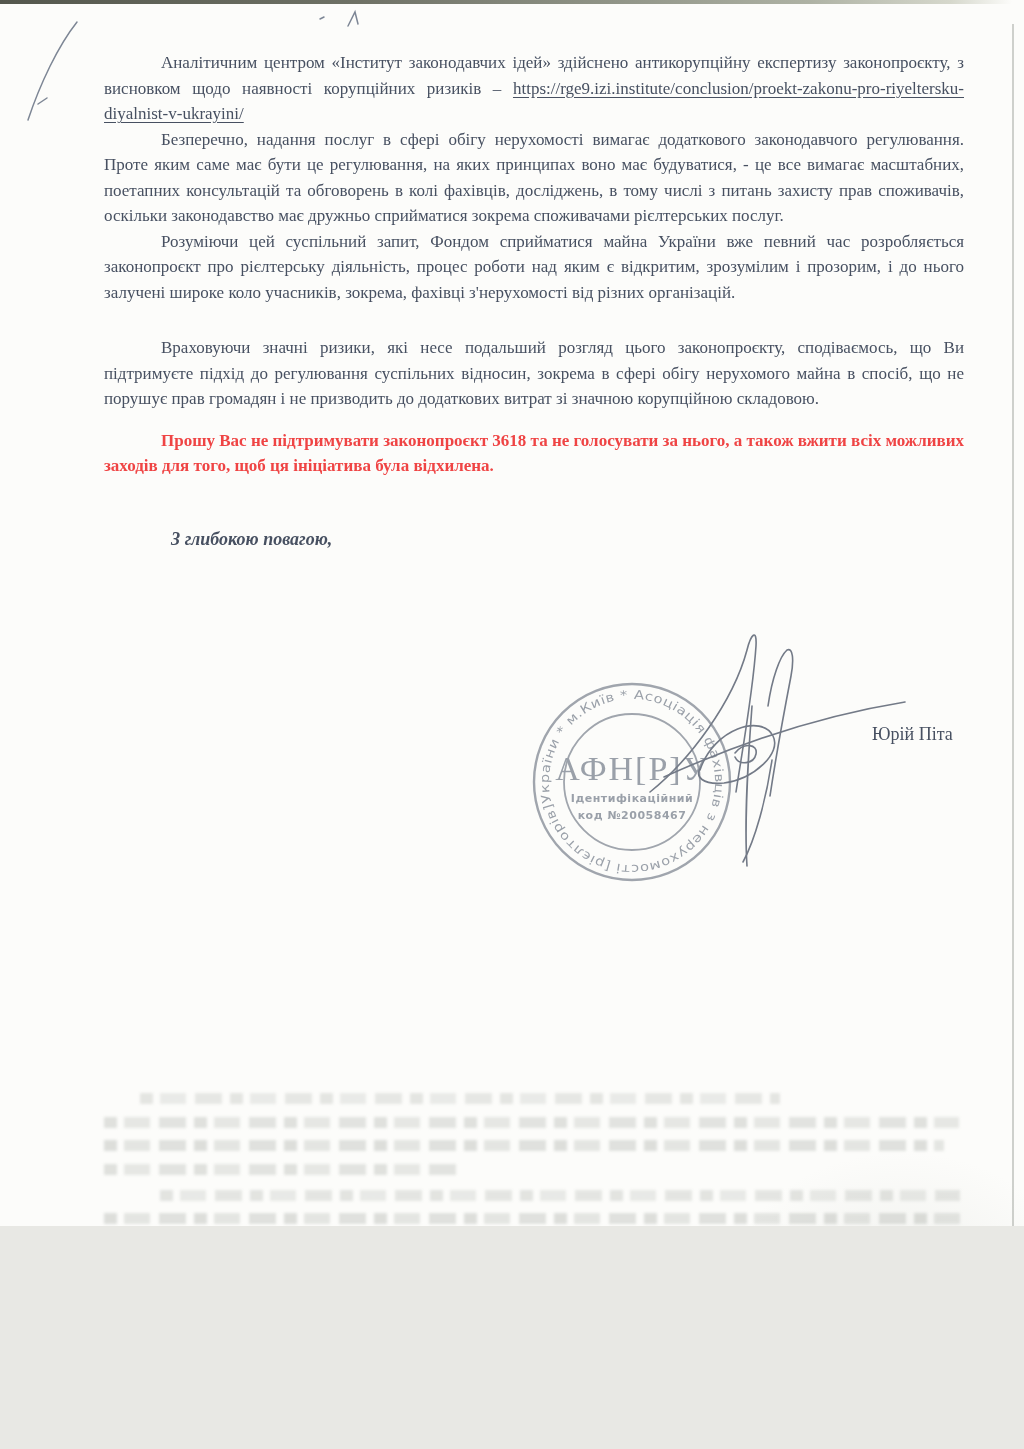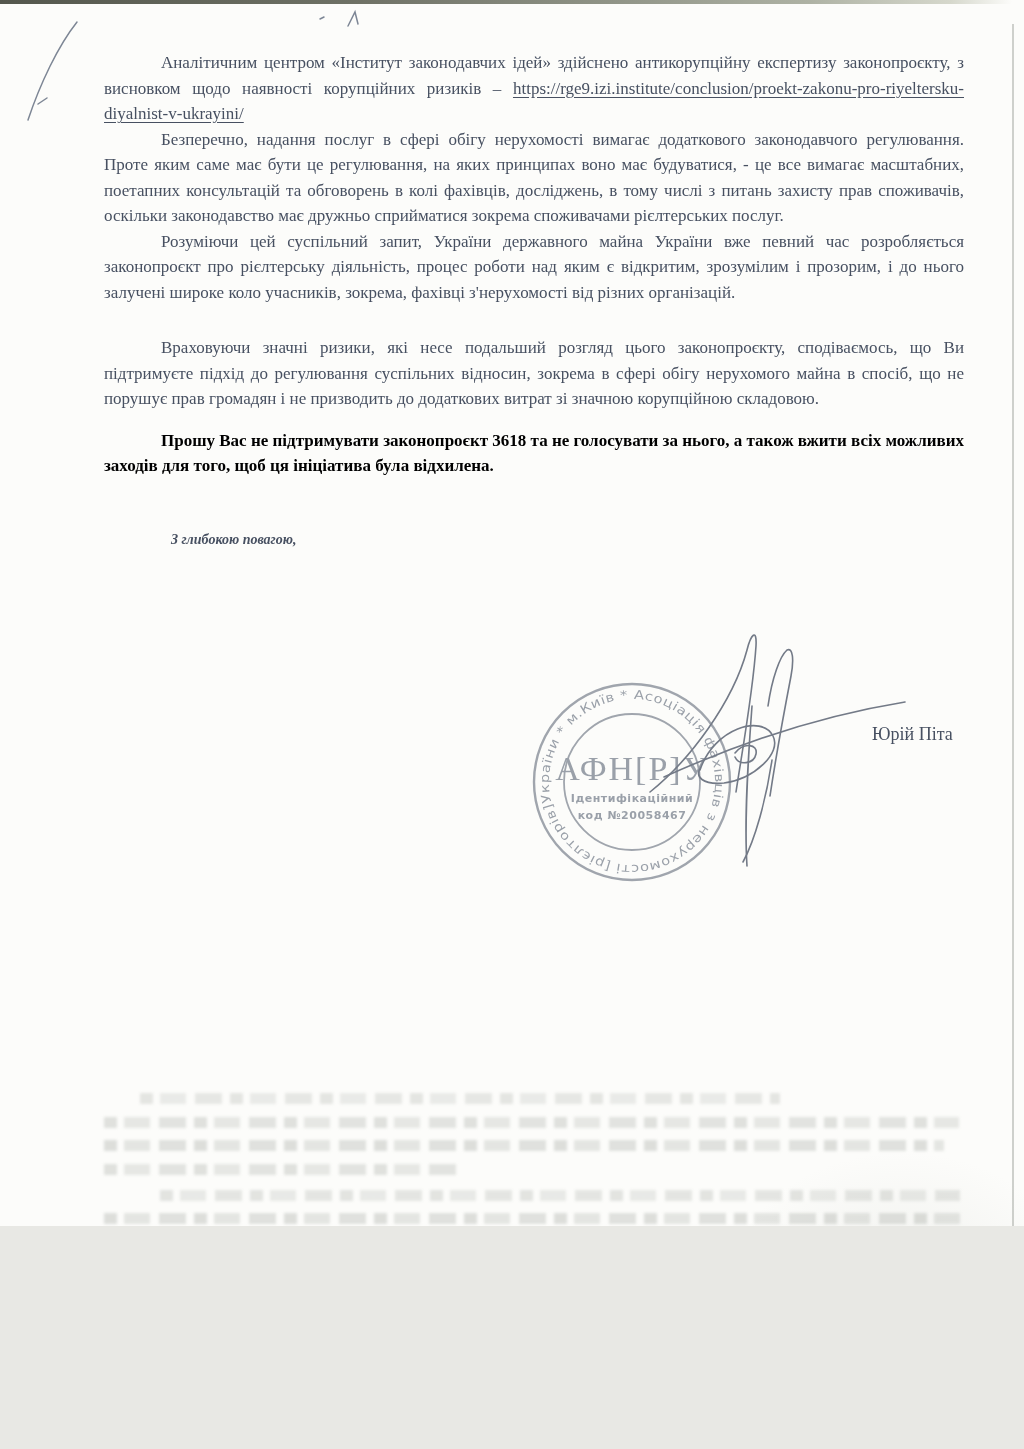--- a/index.html
+++ b/index.html
@@ -27,25 +27,25 @@
     pointer-events:none;
   }
   
   .content{
     position:absolute;left:104px;top:50px;width:860px;
     font-size:17px;line-height:25.5px;text-align:justify;
   }
   .para{margin:0;text-indent:57px;}
   .para.gap-lg{margin-top:30px;}
   .para.gap-md{margin-top:16px;}
-  .para.bold{font-weight:bold;color:#000000;}
+  .para.bold{font-weight:bold;color:#ef4444;}
   .doc-link{color:inherit;text-decoration:underline;text-underline-offset:3px;cursor:default;}
   .closing{
     margin:48px 0 0 0;text-indent:67px;
-    font-weight:bold;font-style:italic;font-size:14px;
+    font-weight:bold;font-style:italic;font-size:18px;
   }
   .signer-block{margin:52px 0 0 70px;text-indent:0;font-size:18px;line-height:26px;}
   .signer-block p{margin:0;}
   .signer-name{
     position:absolute;left:872px;top:724px;font-size:18px;white-space:nowrap;
   }
   
   .stamp{
     position:absolute;left:528px;top:678px;width:208px;height:208px;
     opacity:.88;
@@ -81,21 +81,21 @@
   <svg class="pen-svg" style="left:0;top:0;width:420px;height:140px" viewBox="0 0 420 140">
     <path d="M 28,120 C 40,84 58,46 77,22"></path>
     <path d="M 38,104 L 47,98"></path>
     <path d="M 348,26 L 355,12 L 358,24"></path>
     <path d="M 320,19 L 324,17"></path>
   </svg>
 
   <div class="content">
     <p class="para"><span>Аналітичним центром «Інститут законодавчих ідей» здійснено антикорупційну експертизу законопроєкту, з висновком щодо наявності корупційних ризиків – </span><a class="doc-link">https://rge9.izi.institute/conclusion/proekt-zakonu-pro-riyeltersku-diyalnist-v-ukrayini/</a></p>
     <p class="para">Безперечно, надання послуг в сфері обігу нерухомості вимагає додаткового законодавчого регулювання. Проте яким саме має бути це регулювання, на яких принципах воно має будуватися, - це все вимагає масштабних, поетапних консультацій та обговорень в колі фахівців, досліджень, в тому числі з питань захисту прав споживачів, оскільки законодавство має дружньо сприйматися зокрема споживачами рієлтерських послуг.</p>
-    <p class="para">Розуміючи цей суспільний запит, України державного майна України вже певний час розробляється законопроєкт про рієлтерську діяльність, процес роботи над яким є відкритим, зрозумілим і прозорим, і до нього залучені широке коло учасників, зокрема, фахівці з'нерухомості від різних організацій.</p>
+    <p class="para">Розуміючи цей суспільний запит, Фондом сприйматися майна України вже певний час розробляється законопроєкт про рієлтерську діяльність, процес роботи над яким є відкритим, зрозумілим і прозорим, і до нього залучені широке коло учасників, зокрема, фахівці з'нерухомості від різних організацій.</p>
     <p class="para gap-lg">Враховуючи значні ризики, які несе подальший розгляд цього законопроєкту, сподіваємось, що Ви підтримуєте підхід до регулювання суспільних відносин, зокрема в сфері обігу нерухомого майна в спосіб, що не порушує прав громадян і не призводить до додаткових витрат зі значною корупційною складовою.</p>
     <p class="para gap-md bold">Прошу Вас не підтримувати законопроєкт 3618 та не голосувати за нього, а також вжити всіх можливих заходів для того, щоб ця ініціатива була відхилена.</p>
 
     <p class="closing">З глибокою повагою,</p>
 
     <div class="signer-block">
     </div>
   </div>
 
   <div class="signer-name">Юрій Піта</div>

